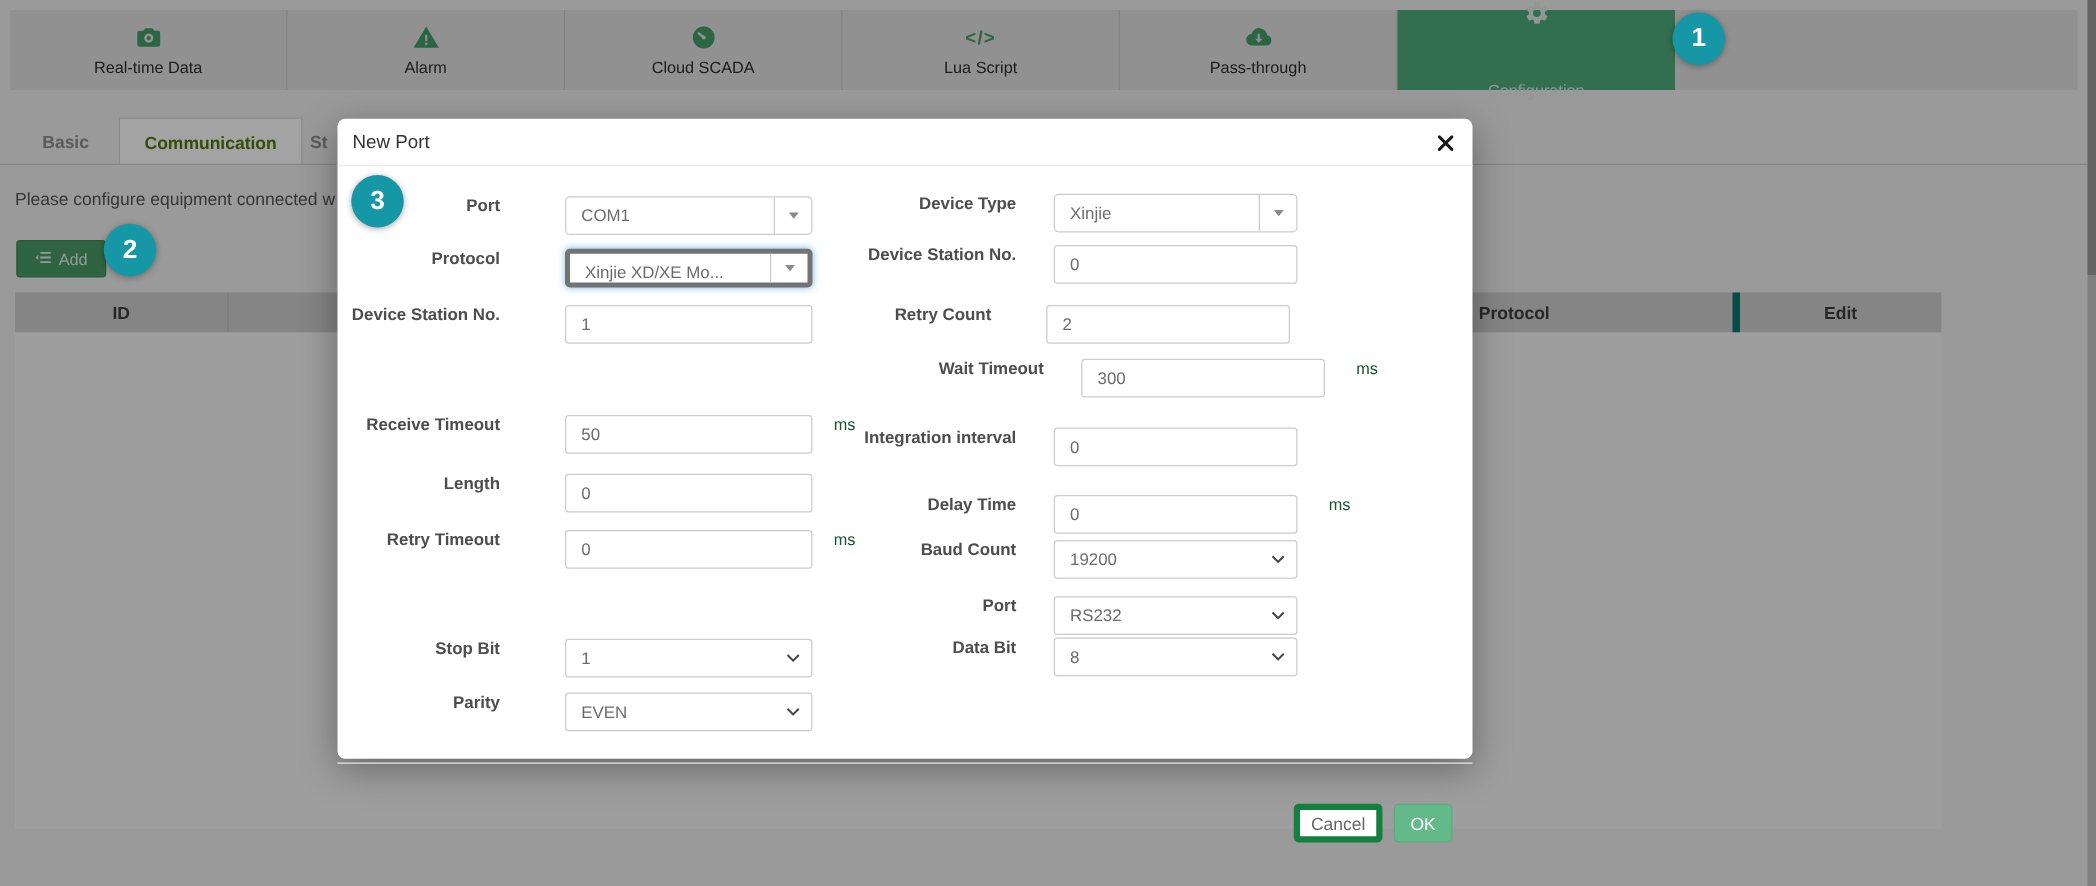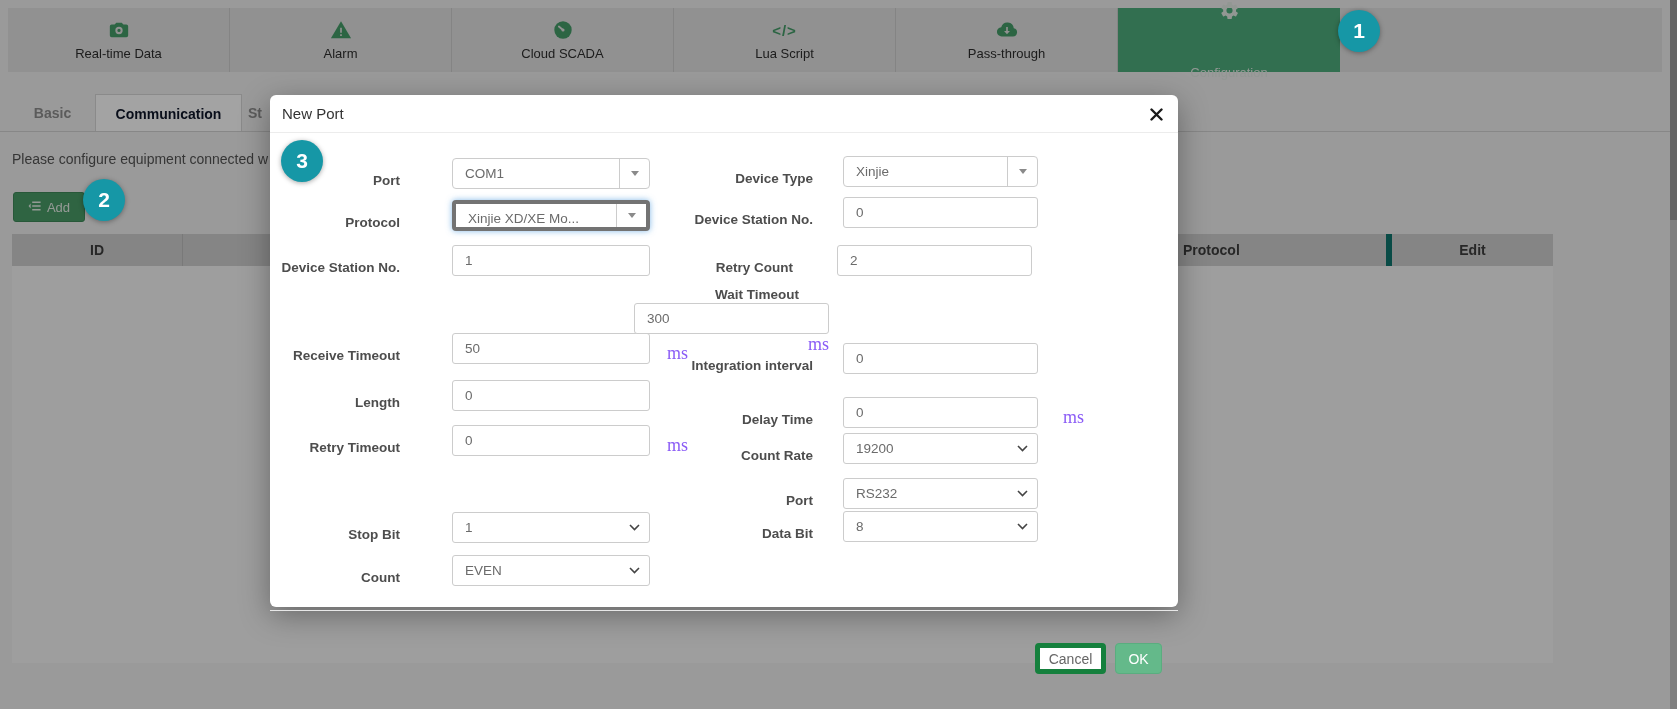--- a/index.html
+++ b/index.html
@@ -14,21 +14,21 @@
        align-items:center;justify-content:center;gap:5px;cursor:pointer;}
   .tab .nicon{height:22px;display:flex;align-items:center;color:#459e6a;}
   .tab .tlabel{font-size:13px;color:#2e2e2e;}
   .tab.active{background:#4fae7e;border-right:none;gap:44px;}
   .tab.active .nicon{color:#e4ede7;}
   .tab.active .tlabel{color:#e4ede7;}
   .code-glyph{font-size:15px;font-weight:bold;letter-spacing:1px;}
 
   .stab{position:absolute;top:94px;height:38px;line-height:38px;font-weight:bold;font-size:14px;cursor:pointer;box-sizing:border-box;}
   .stab-basic{left:10px;width:85px;text-align:center;color:#8f8f8f;}
-  .stab-comm{left:95px;width:147px;text-align:center;color:#0f172a;background:#fff;
+  .stab-comm{left:95px;width:147px;text-align:center;color:#4d7c0f;background:#fff;
              border:1px solid #d8d8d8;border-bottom:none;}
   .stab-st{left:242px;width:120px;text-align:left;padding-left:6px;color:#8f8f8f;}
   .tabline{position:absolute;top:131px;left:0;width:1670px;height:1px;background:#d4d4d4;}
 
   .hint{position:absolute;left:12px;top:151px;font-size:14px;color:#555;white-space:nowrap;}
   .addbtn{position:absolute;left:13px;top:192px;width:72px;height:30px;background:#4a9d68;
           border:1px solid #3f8a59;border-radius:3px;color:#e8f1ea;font-size:13px;
           display:flex;align-items:center;justify-content:center;gap:5px;cursor:pointer;
           font-family:"Liberation Sans",sans-serif;}
   .thead{position:absolute;left:12px;top:234px;width:1541px;height:32px;background:#d0d0d0;
@@ -46,37 +46,37 @@
   .overlay{position:absolute;left:0;top:0;width:1677px;height:709px;background:rgba(0,0,0,0.36);}
 
   
   .modal{position:absolute;left:270px;top:95px;width:908px;height:512px;background:#fff;
          border-radius:6px;box-shadow:0 8px 30px rgba(0,0,0,0.35);}
   .mhead{position:absolute;top:0;left:0;right:0;height:38px;border-bottom:1px solid #ececec;
          font-size:15px;color:#333;line-height:38px;padding-left:12px;box-sizing:border-box;}
   .mclose{position:absolute;right:13px;top:10px;width:18px;height:18px;display:flex;
           align-items:center;justify-content:center;cursor:pointer;}
 
-  .row{position:absolute;display:flex;align-items:flex-end;height:32px;}
+  .row{position:absolute;display:flex;align-items:flex-start;height:32px;}
   .lbl{font-size:13.5px;font-weight:bold;color:#4d4d4d;text-align:right;line-height:16px;}
   .llbl{width:130px;margin-right:52px;}
   .rlbl{width:163px;margin-right:30px;}
   .ctl{box-sizing:border-box;height:31px;background:#fff;border:1px solid #ccc;border-radius:3px;
        font-size:13.5px;color:#6b6b6b;cursor:pointer;}
   .lc{width:198px;} .rc{width:195px;}
   .inp{line-height:29px;padding-left:12px;cursor:text;}
   .sel{line-height:29px;padding-left:12px;position:relative;}
   .sel .chev{position:absolute;right:9px;top:11px;}
   .combo{display:flex;border-radius:4px;}
   .combo .cval{flex:1;line-height:29px;padding-left:12px;white-space:nowrap;overflow:hidden;}
   .combo .carr{width:29px;border-left:1px solid #ccc;display:flex;align-items:center;justify-content:center;}
   .caret{width:0;height:0;border-left:4px solid transparent;border-right:4px solid transparent;
          border-top:5px solid #8a8a8a;}
   .combo.focused{border:4px solid #737373;box-shadow:0 0 6px rgba(82,158,224,0.7);gap:22px;}
-  .ms{font-size:18px;color:#8b5cf6;margin-left:17px;font-family:Liberation Serif, serif;}
+  .ms{font-size:13px;color:#14532d;margin-left:17px;}
   .rms{margin-left:25px;}
 
   .mline{position:absolute;left:0;right:0;top:515px;height:1px;background:#e7e7e7;}
   .btn{position:absolute;top:548px;height:31px;border-radius:4px;font-size:14px;cursor:pointer;
        font-family:"Liberation Sans",sans-serif;}
   .btn-cancel{left:765px;width:71px;background:#fff;border:5px solid #15803d;color:#666;}
   .btn-ok{left:845px;width:47px;background:#64b98a;border:1px solid #5aad7f;color:#fff;}
 
   
   .badge{position:absolute;width:42px;height:42px;border-radius:50%;background:#1697a6;color:#fff;
@@ -218,21 +218,21 @@
   <div class="row" style="top:416px;left:0;">
     <div class="lbl llbl">Stop Bit</div>
     <div class="ctl lc sel">
       <span>1</span>
       <svg class="chev" width="11" height="7" viewBox="0 0 11 7">
           <path d="M1 1l4.5 4.5L10 1" fill="none" stroke="#444" stroke-width="1.6"></path>
         </svg>
     </div>
   </div>
   <div class="row" style="top:459px;left:0;">
-    <div class="lbl llbl">Count</div>
+    <div class="lbl llbl">Parity</div>
     <div class="ctl lc sel">
       <span>EVEN</span>
       <svg class="chev" width="11" height="7" viewBox="0 0 11 7">
           <path d="M1 1l4.5 4.5L10 1" fill="none" stroke="#444" stroke-width="1.6"></path>
         </svg>
     </div>
   </div>
 
   <div class="row" style="top:60px;left:380px;">
     <div class="lbl rlbl">Device Type</div>
@@ -244,36 +244,36 @@
     </div>
   </div>
   <div class="row" style="top:101px;left:380px;">
     <div class="lbl rlbl">Device Station No.</div>
     <div class="ctl rc inp">0</div>
   </div>
   <div class="row" style="top:149px;left:360px;gap:14px;">
     <div class="lbl rlbl">Retry Count</div>
     <div class="ctl rc inp">2</div>
   </div>
-  <div class="row" style="top:192px;left:364px;flex-direction:column;">
+  <div class="row" style="top:192px;left:402px;">
     <div class="lbl rlbl">Wait Timeout</div>
     <div class="ctl rc inp">300</div>
     <span class="ms rms">ms</span>
   </div>
   <div class="row" style="top:247px;left:380px;">
     <div class="lbl rlbl">Integration interval</div>
     <div class="ctl rc inp">0</div>
   </div>
   <div class="row" style="top:301px;left:380px;">
     <div class="lbl rlbl">Delay Time</div>
     <div class="ctl rc inp">0</div>
     <span class="ms rms">ms</span>
   </div>
   <div class="row" style="top:337px;left:380px;">
-    <div class="lbl rlbl">Count Rate</div>
+    <div class="lbl rlbl">Baud Count</div>
     <div class="ctl rc sel">
       <span>19200</span>
       <svg class="chev" width="11" height="7" viewBox="0 0 11 7">
           <path d="M1 1l4.5 4.5L10 1" fill="none" stroke="#444" stroke-width="1.6"></path>
         </svg>
     </div>
   </div>
   <div class="row" style="top:382px;left:380px;">
     <div class="lbl rlbl">Port</div>
     <div class="ctl rc sel">

